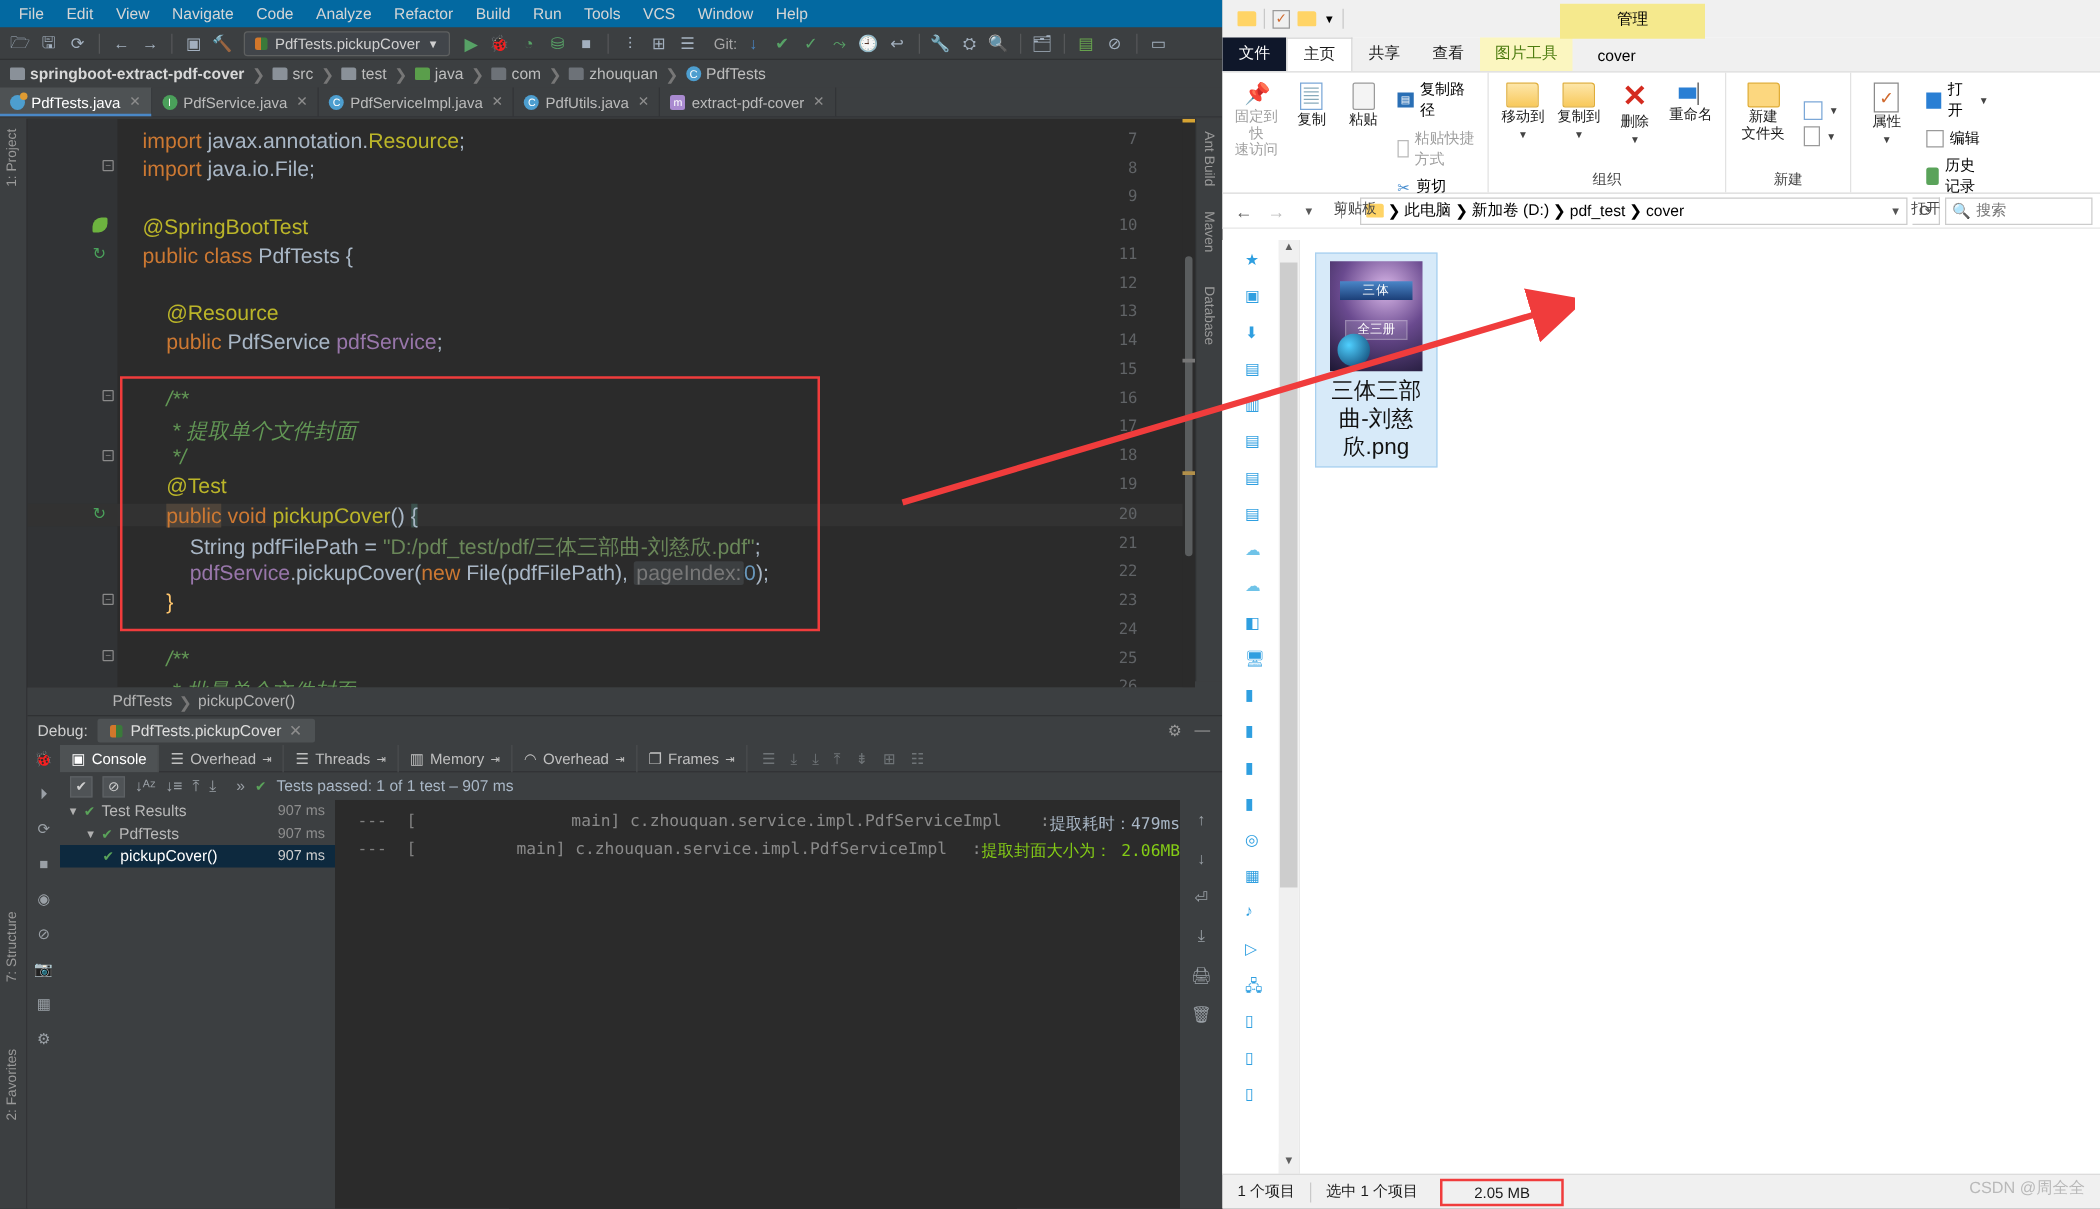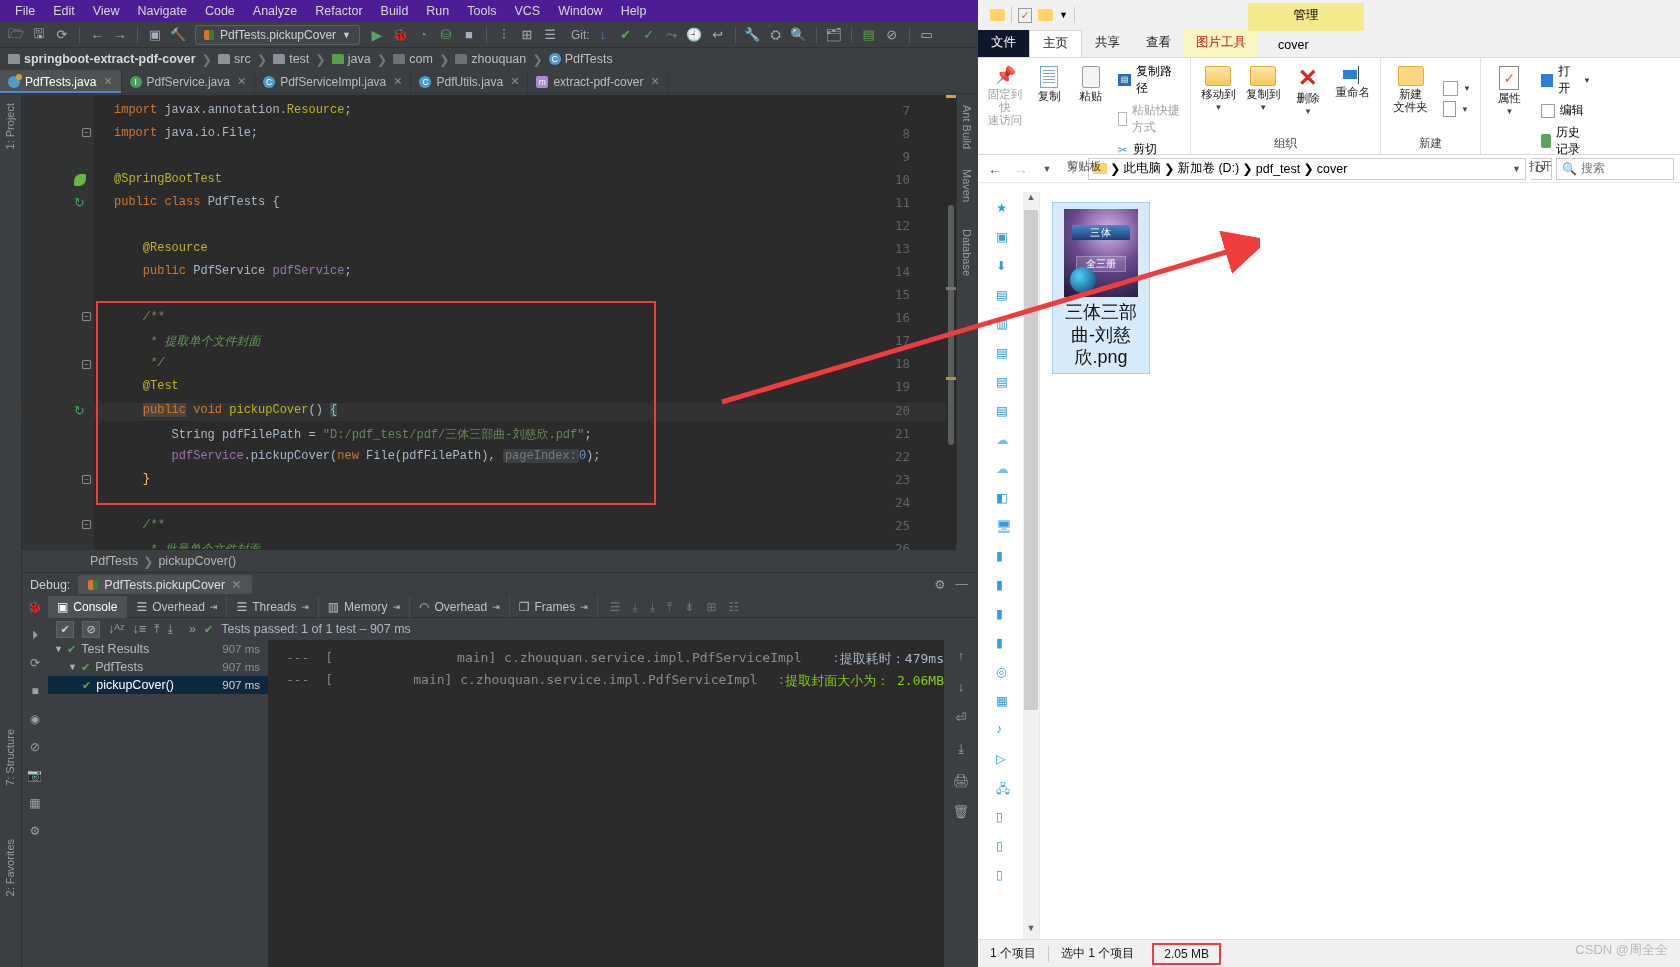--- a/index.html
+++ b/index.html
@@ -12,21 +12,21 @@
   }
   #root { position: relative; width: 1680px; height: 967px; }
 
   
   .idea {
     position: absolute; left: 0; top: 0; width: 978px; height: 967px;
     background: #3c3f41; color: #bbbbbb;
   }
   .menubar {
     height: 22px; display: flex; align-items: center;
-    padding-left: 6px; gap: 0px; background: #4c1d95;
+    padding-left: 6px; gap: 0px; background: #0369a1;
     font-size: 12.5px; color: #d6d6d6;
   }
   .menubar .mi { padding: 2px 9px; white-space: nowrap; }
 
   .toolbar {
     height: 26px; display: flex; align-items: center; gap: 3px;
     padding: 0 6px; background: #3c3f41; border-bottom: 1px solid #2f3133;
   }
   .tb-ico {
     width: 20px; height: 20px; display: flex; align-items: center;
@@ -111,22 +111,22 @@
   .gutter {
     position: absolute; left: 0; top: 0; width: 72px; height: 100%;
     background: #313335; color: #606366;
   }
   .code-area { position: absolute; left: 72px; top: 0; right: 0; height: 100%; }
   .ln {
     position: absolute; right: 46px; font-family: "DejaVu Sans Mono", monospace;
     font-size: 12.5px; color: #606366; text-align: right; width: 26px;
   }
   .cline {
-    position: absolute; left: 0; font-family: Liberation Mono, monospace;
-    font-size: 12px; white-space: pre; color: #a9b7c6; text-align: center;
+    position: absolute; left: 0; font-family: Liberation Sans, sans-serif;
+    font-size: 17px; white-space: pre; color: #a9b7c6; text-align: center;
   }
   .k  { color: #cc7832; }
   .s  { color: #6a8759; }
   .cm { color: #629755; font-style: italic; }
   .an { color: #bbb529; }
   .fl { color: #9876aa; }
   .num{ color: #6897bb; }
   .id { color: #a9b7c6; }
   .hint {
     color: #787878; background: #3c3f41; border-radius: 2px; padding: 0 2px;
@@ -239,21 +239,21 @@
   .rtab {
     padding: 4px 13px 0 13px; font-size: 12.5px; color: #1a1a1a;
   }
   .rtab.file { background: #0f172a; color: #fff; }
   .rtab.active { background: #fff; border: 1px solid #d4d4d4; border-bottom: none; }
   .ctxgroup {
     position: absolute; left: 270px; top: -27px; width: 116px; height: 28px;
     background: #f5e98d; font-size: 12.5px; text-align: center; padding-top: 4px;
   }
   .ctx-tab {
-    padding: 4px 12px 0 12px; background: #fbf6c0; color: #b91c1c;
+    padding: 4px 12px 0 12px; background: #fbf6c0; color: #4d7c0f;
   }
   .ctx-title { position: absolute; left: 300px; top: 8px; font-size: 12.5px; }
   .ribbon {
     height: 98px; background: #fff; border-top: 1px solid #d9d9d9;
     border-bottom: 1px solid #d9d9d9; display: flex; position: relative;
   }
   .rgroup { display: flex; flex-direction: column; position: relative; padding: 4px 6px 0 6px; }
   .rgroup + .rgroup { border-left: 1px solid #e2e2e2; }
   .rg-body { display: flex; gap: 2px; flex: 1; }
   .rg-label {
@@ -327,21 +327,21 @@
   .fname { font-size: 18px; color: #111; text-align: center; line-height: 1.25; }
 
   .statusbar {
     position: absolute; left: 0; bottom: 0; right: 0; height: 28px;
     background: #f0f0f0; border-top: 1px solid #dcdcdc;
     display: flex; align-items: center; gap: 0; font-size: 12px; color: #1a1a1a;
   }
   .sb-cell { padding: 0 12px; }
   .sb-sep { width: 1px; height: 16px; background: #c9c9c9; }
   .sb-size {
-    border: 2px solid #f03c3c; padding: 2px 10px; margin-left: 6px;
+    border: 2px solid #f03c3c; padding: 2px 25px; margin-left: 6px;
   }
   .watermark {
     position: absolute; right: 12px; bottom: 8px; color: #b9b9b9; font-size: 13px;
   }
 
   
   .arrow-annot { position: absolute; left: 700px; top: 190px; width: 560px; height: 230px; pointer-events: none; }
 </style>
 </head>
 <body>

